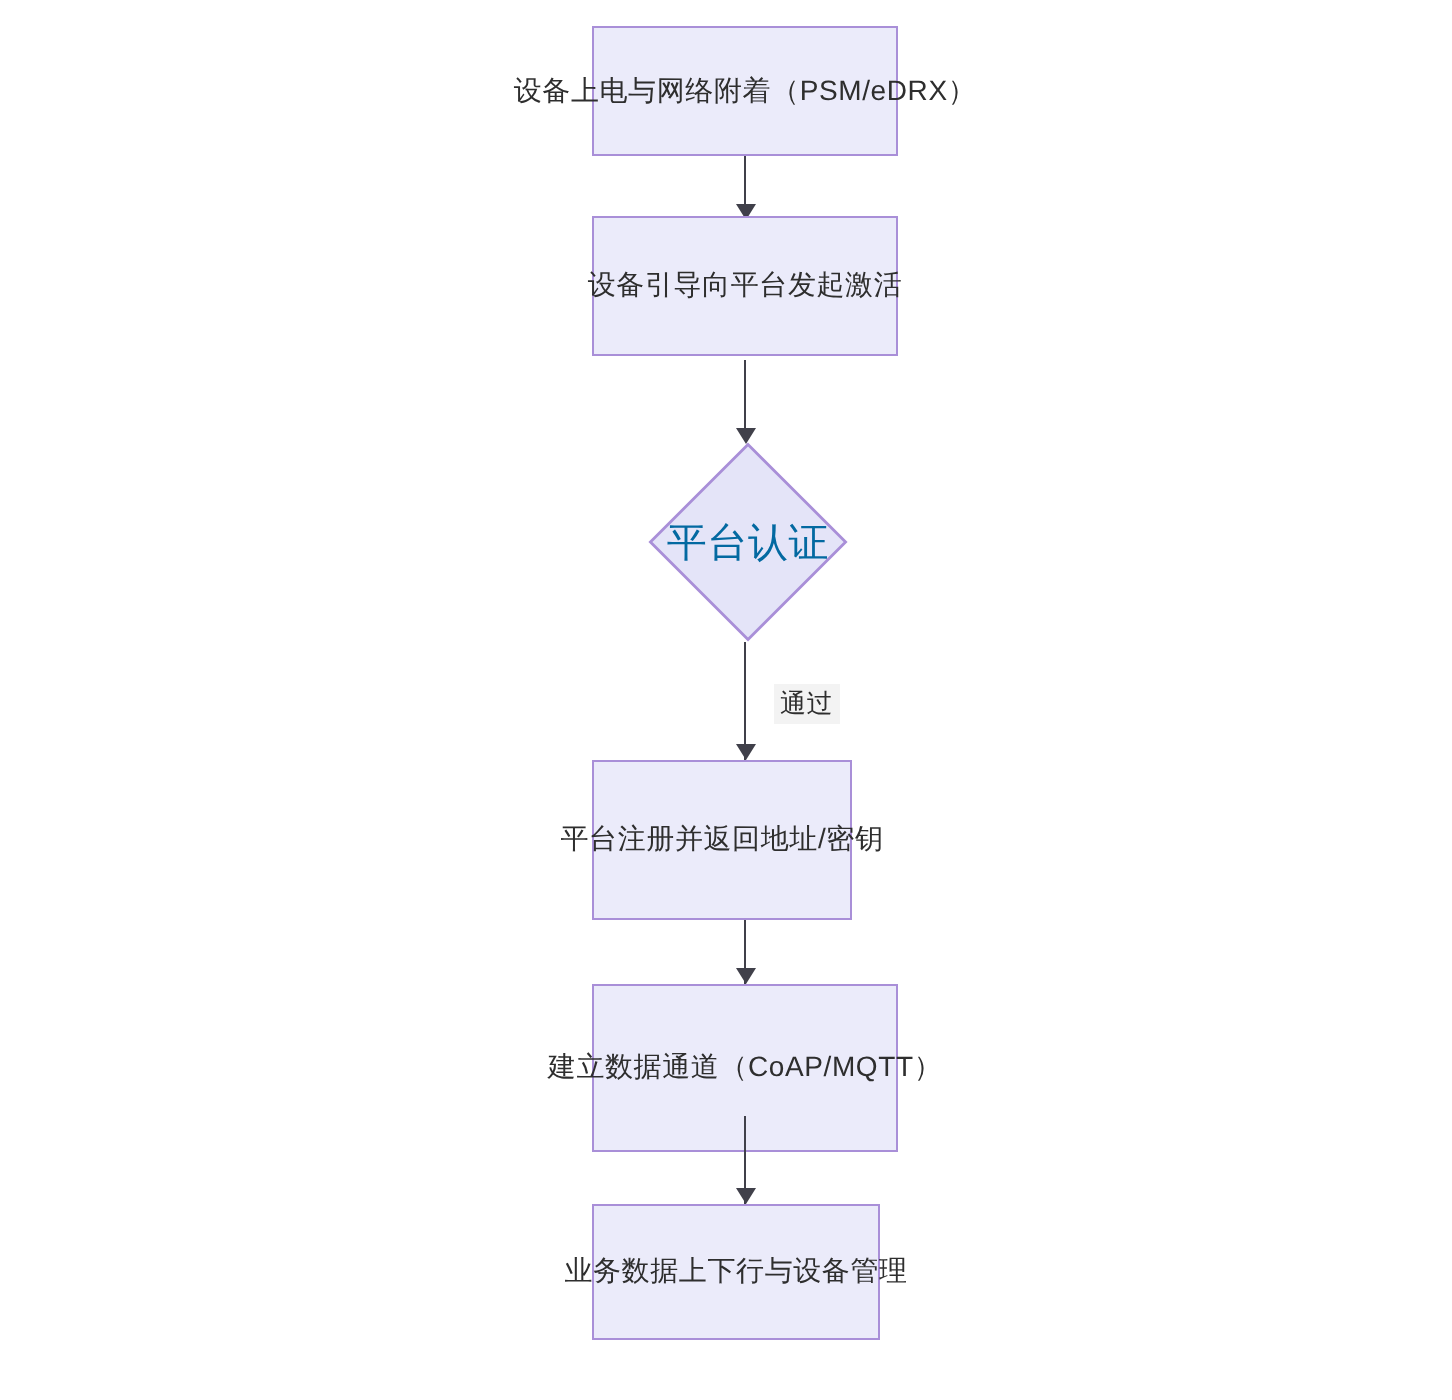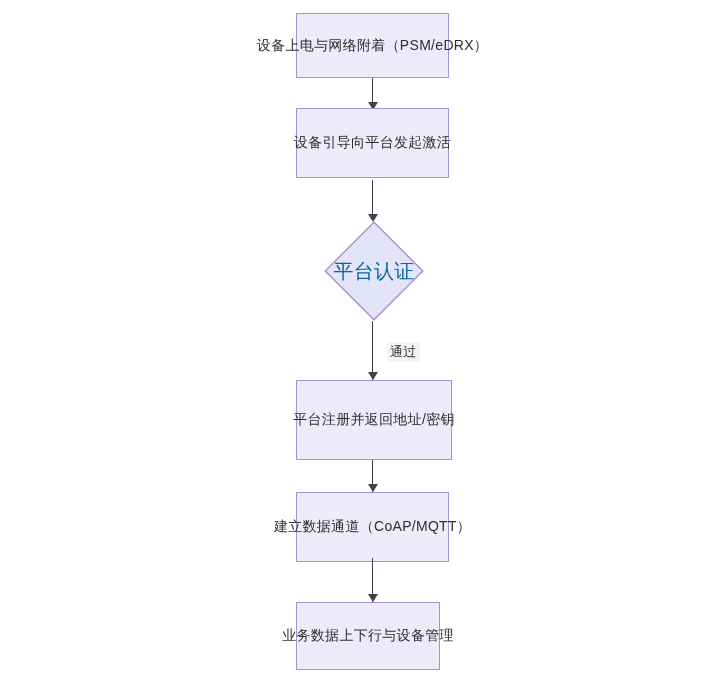--- a/index.html
+++ b/index.html
@@ -113,29 +113,29 @@
     <svg class="decision-shape" viewBox="0 0 100 100" preserveAspectRatio="none">
       <polygon points="50,1.2 98.8,50 50,98.8 1.2,50" fill="#e4e4f8" stroke="#a98fd8" stroke-width="1.4"></polygon>
     </svg>
     <div class="decision-label">平台认证</div>
   </div>
 
   <div class="connector" style="left:372px; top:321px; height:59px;"></div>
   <div class="edge-label" style="left:355px; top:342px;margin-left:32px;">通过</div>
   <div class="arrowhead" style="left:367.5px; top:372px;"></div>
 
-  <div class="node" style="left:296px; top:380px; width:156px; height:80px;">
+  <div class="node" style="left:296px; top:380px; width:130px; height:80px;">
     <span class="line">平台注册</span>
     <span class="line">并返回地址/密钥</span>
   </div>
 
   <div class="connector" style="left:372px; top:460px; height:32px;"></div>
   <div class="arrowhead" style="left:367.5px; top:484px;"></div>
 
-  <div class="node" style="left:296px; top:492px; width:153px; height:70px;">
+  <div class="node" style="left:296px; top:492px; width:153px; height:84px;">
     <span class="line">建立数据通道</span>
     <span class="line">（CoAP/MQTT）</span>
   </div>
 
   <div class="connector" style="left:372px; top:558px; height:44px;"></div>
   <div class="arrowhead" style="left:367.5px; top:594px;"></div>
 
   <div class="node" style="left:296px; top:602px; width:144px; height:68px;">
     <span class="line">业务数据上下行</span>
     <span class="line">与设备管理</span>

